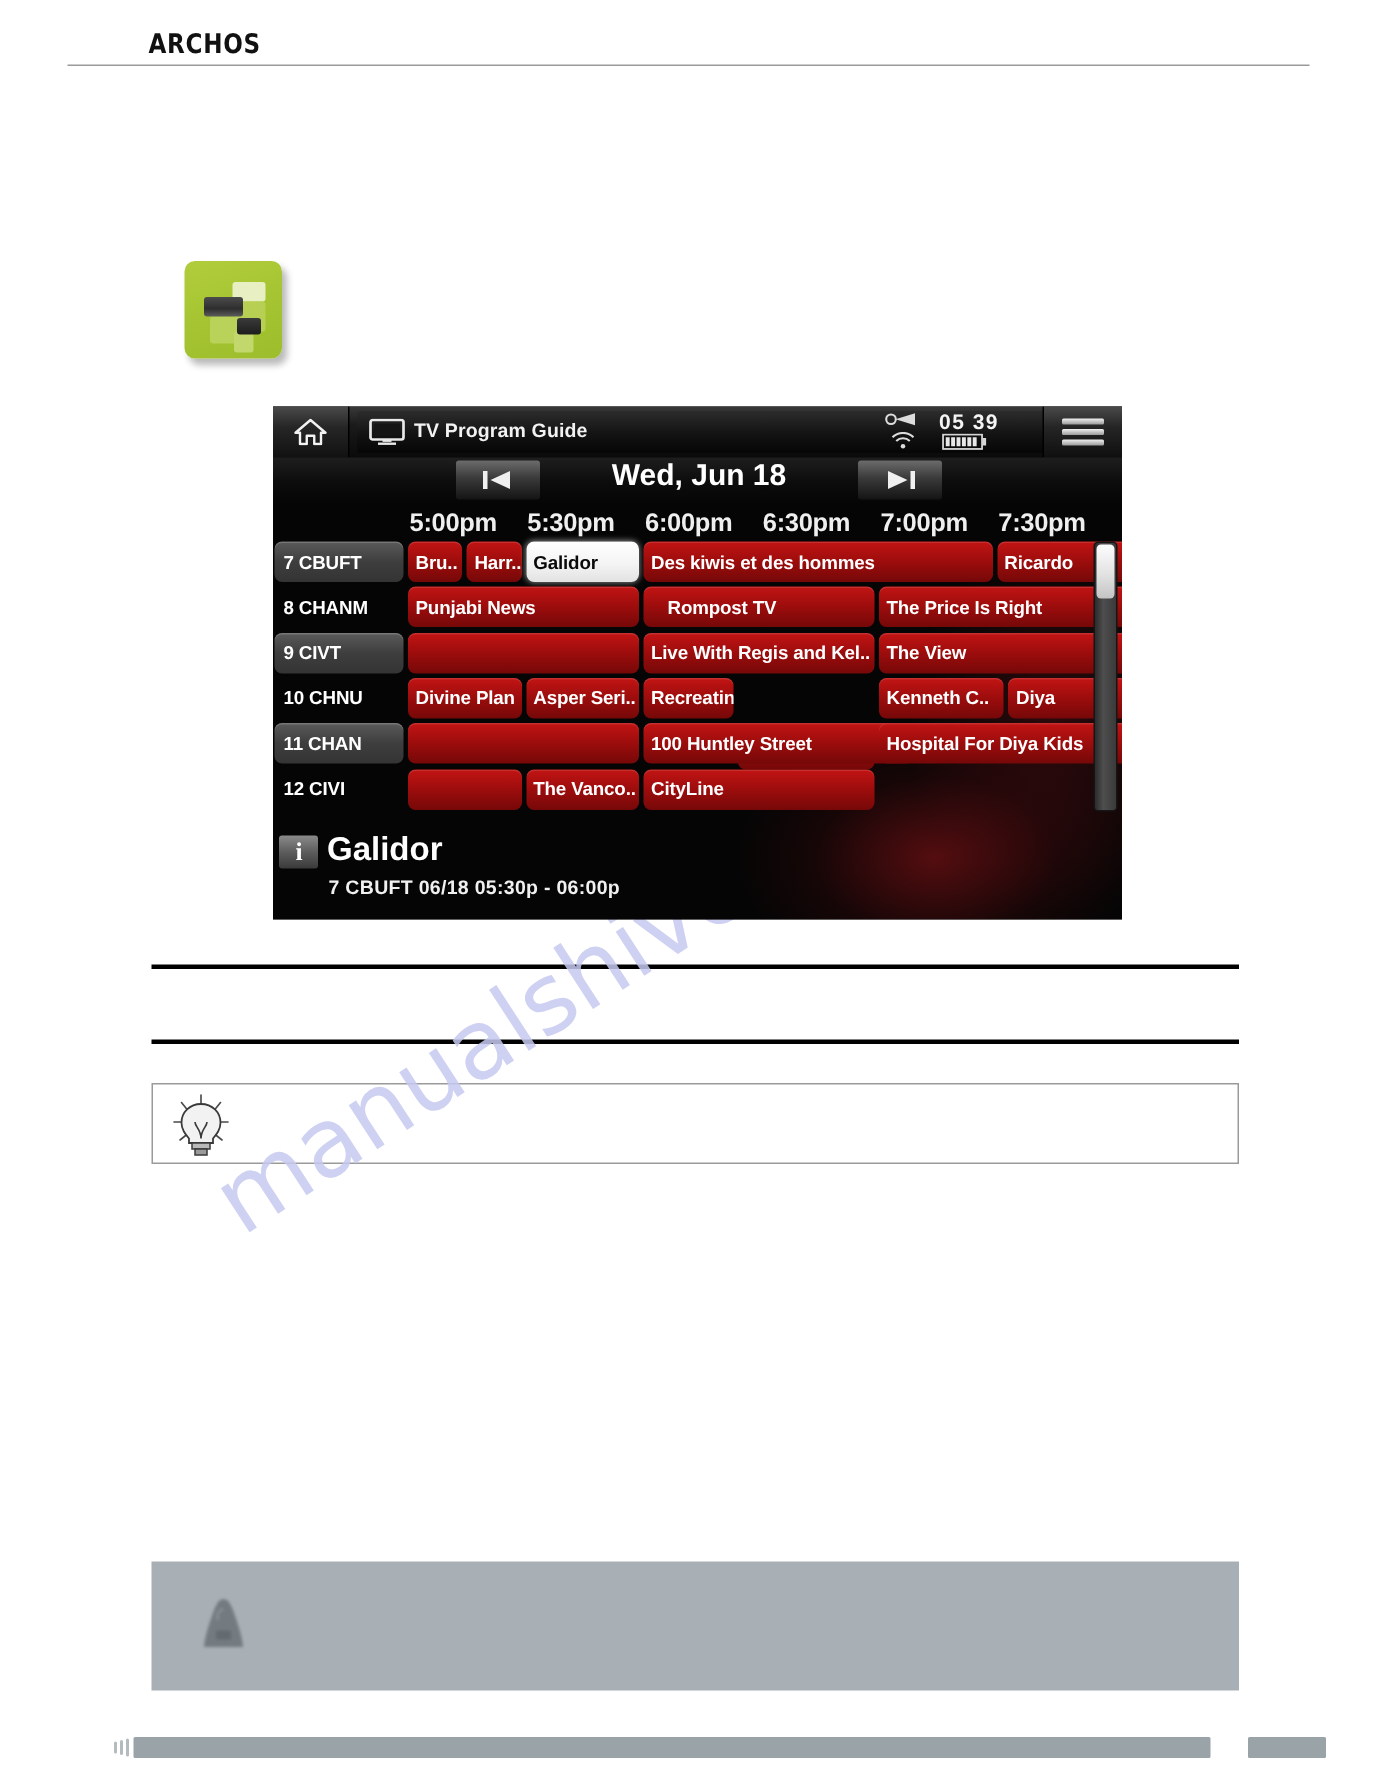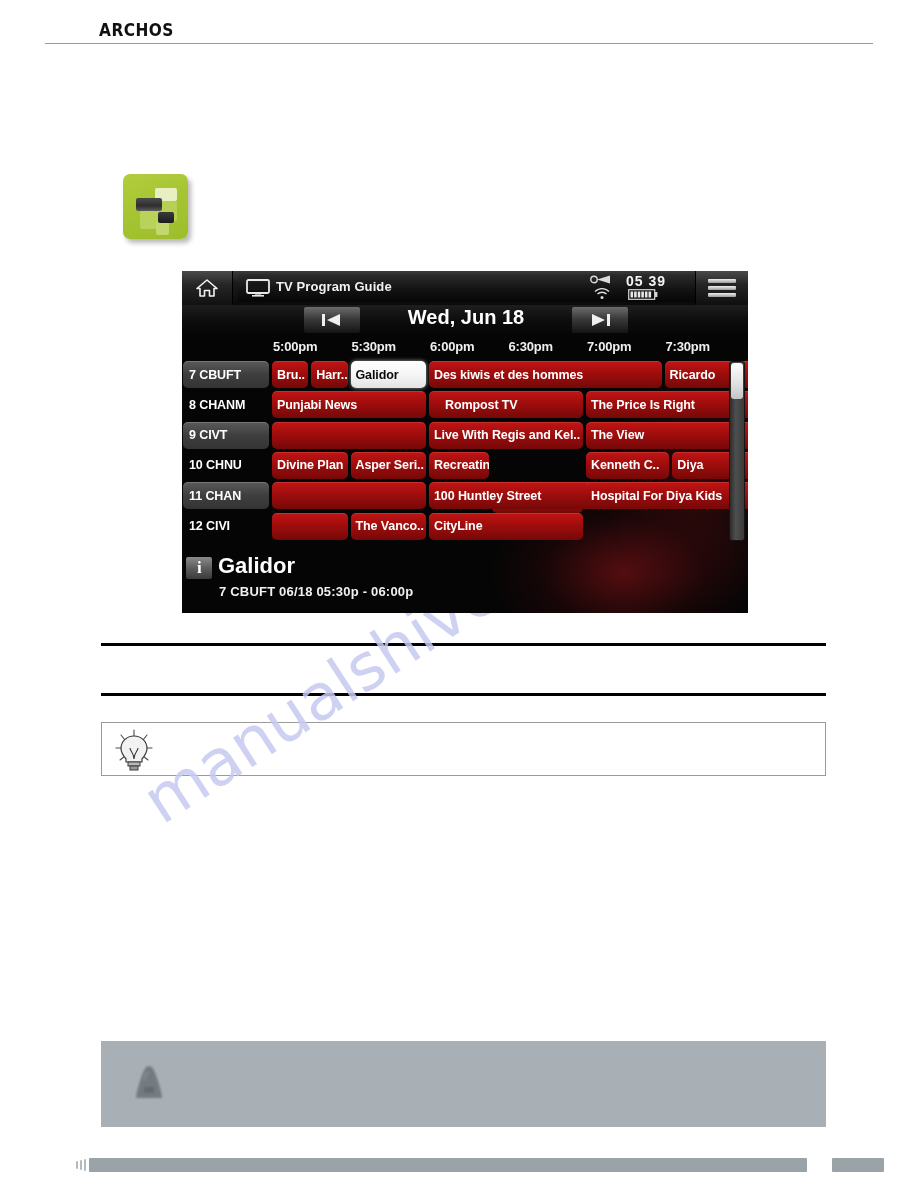--- a/index.html
+++ b/index.html
@@ -225,21 +225,21 @@
   
   .dev-times {
     position: absolute;
     left: 0; top: 65px;
     width: 566px; height: 24px;
     background: #050505;
   }
   .dev-times span {
     position: absolute;
     top: 3px;
-    font-size: 13px;
+    font-size: 17px;
     font-weight: bold;
     color: #efefef;
     font-family: "Liberation Sans", sans-serif;
     letter-spacing: -0.2px;
   }
 
   
   .dev-grid {
     position: absolute;
     left: 0; top: 89px;

